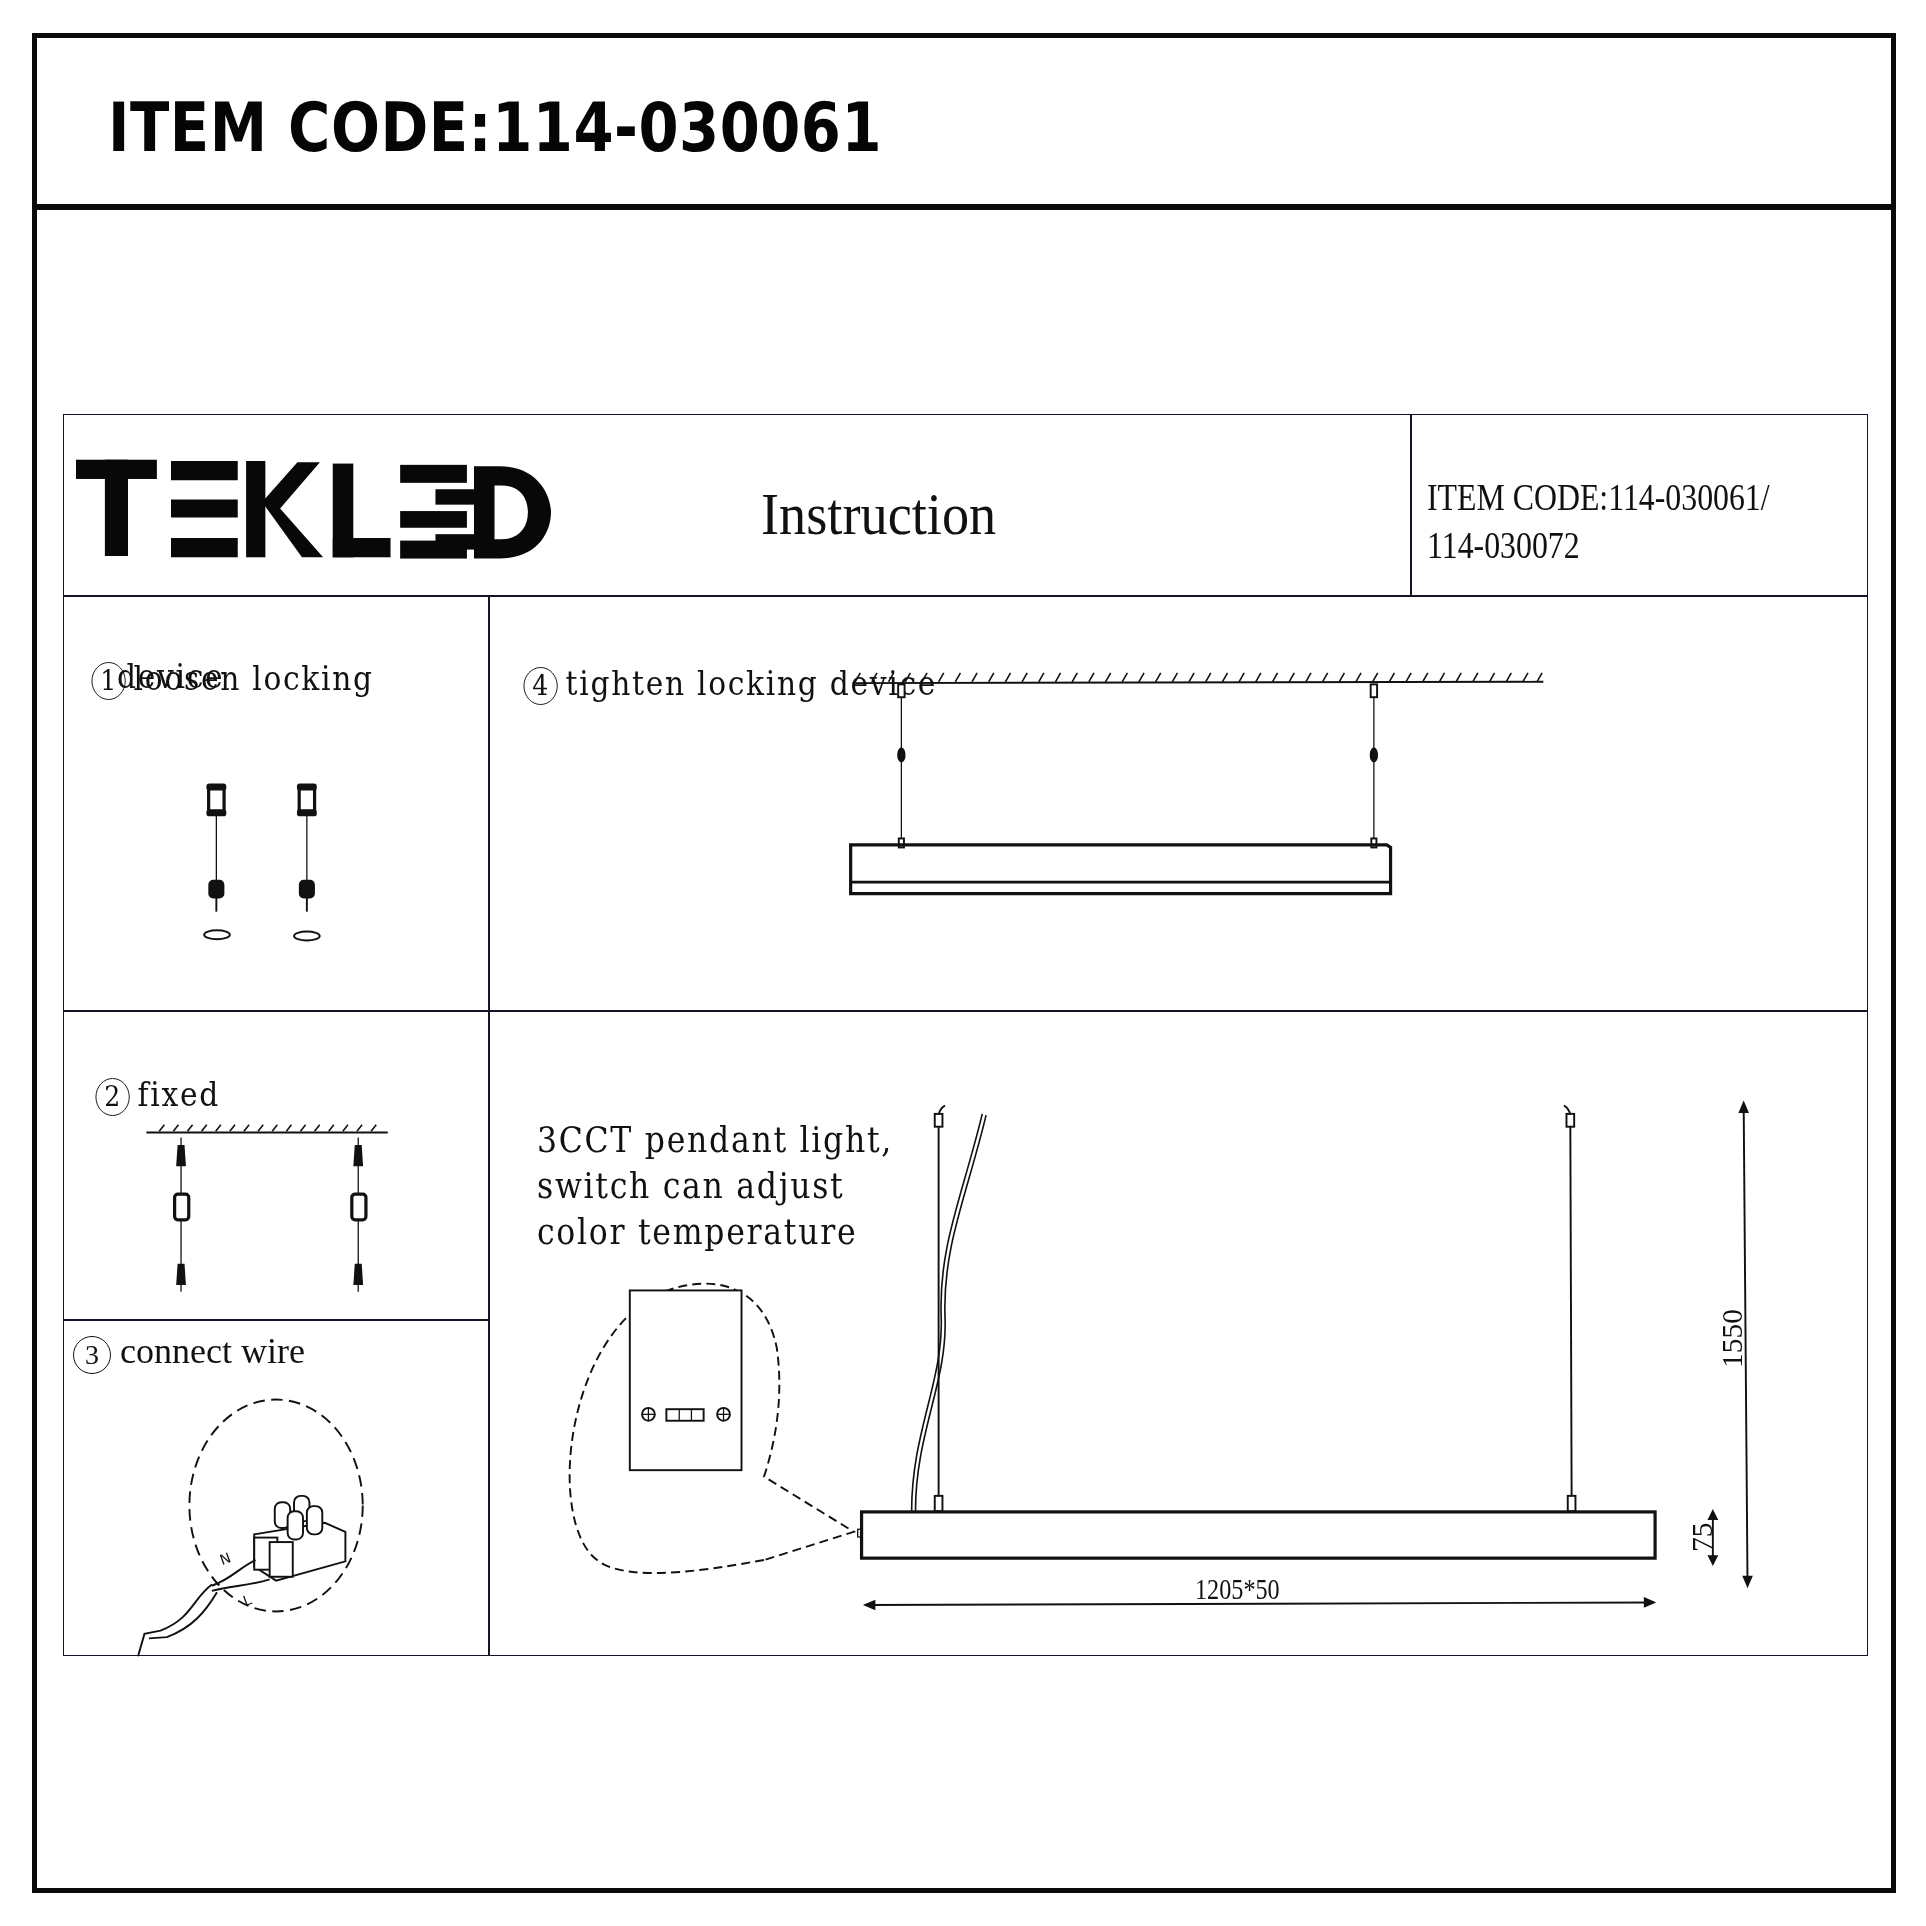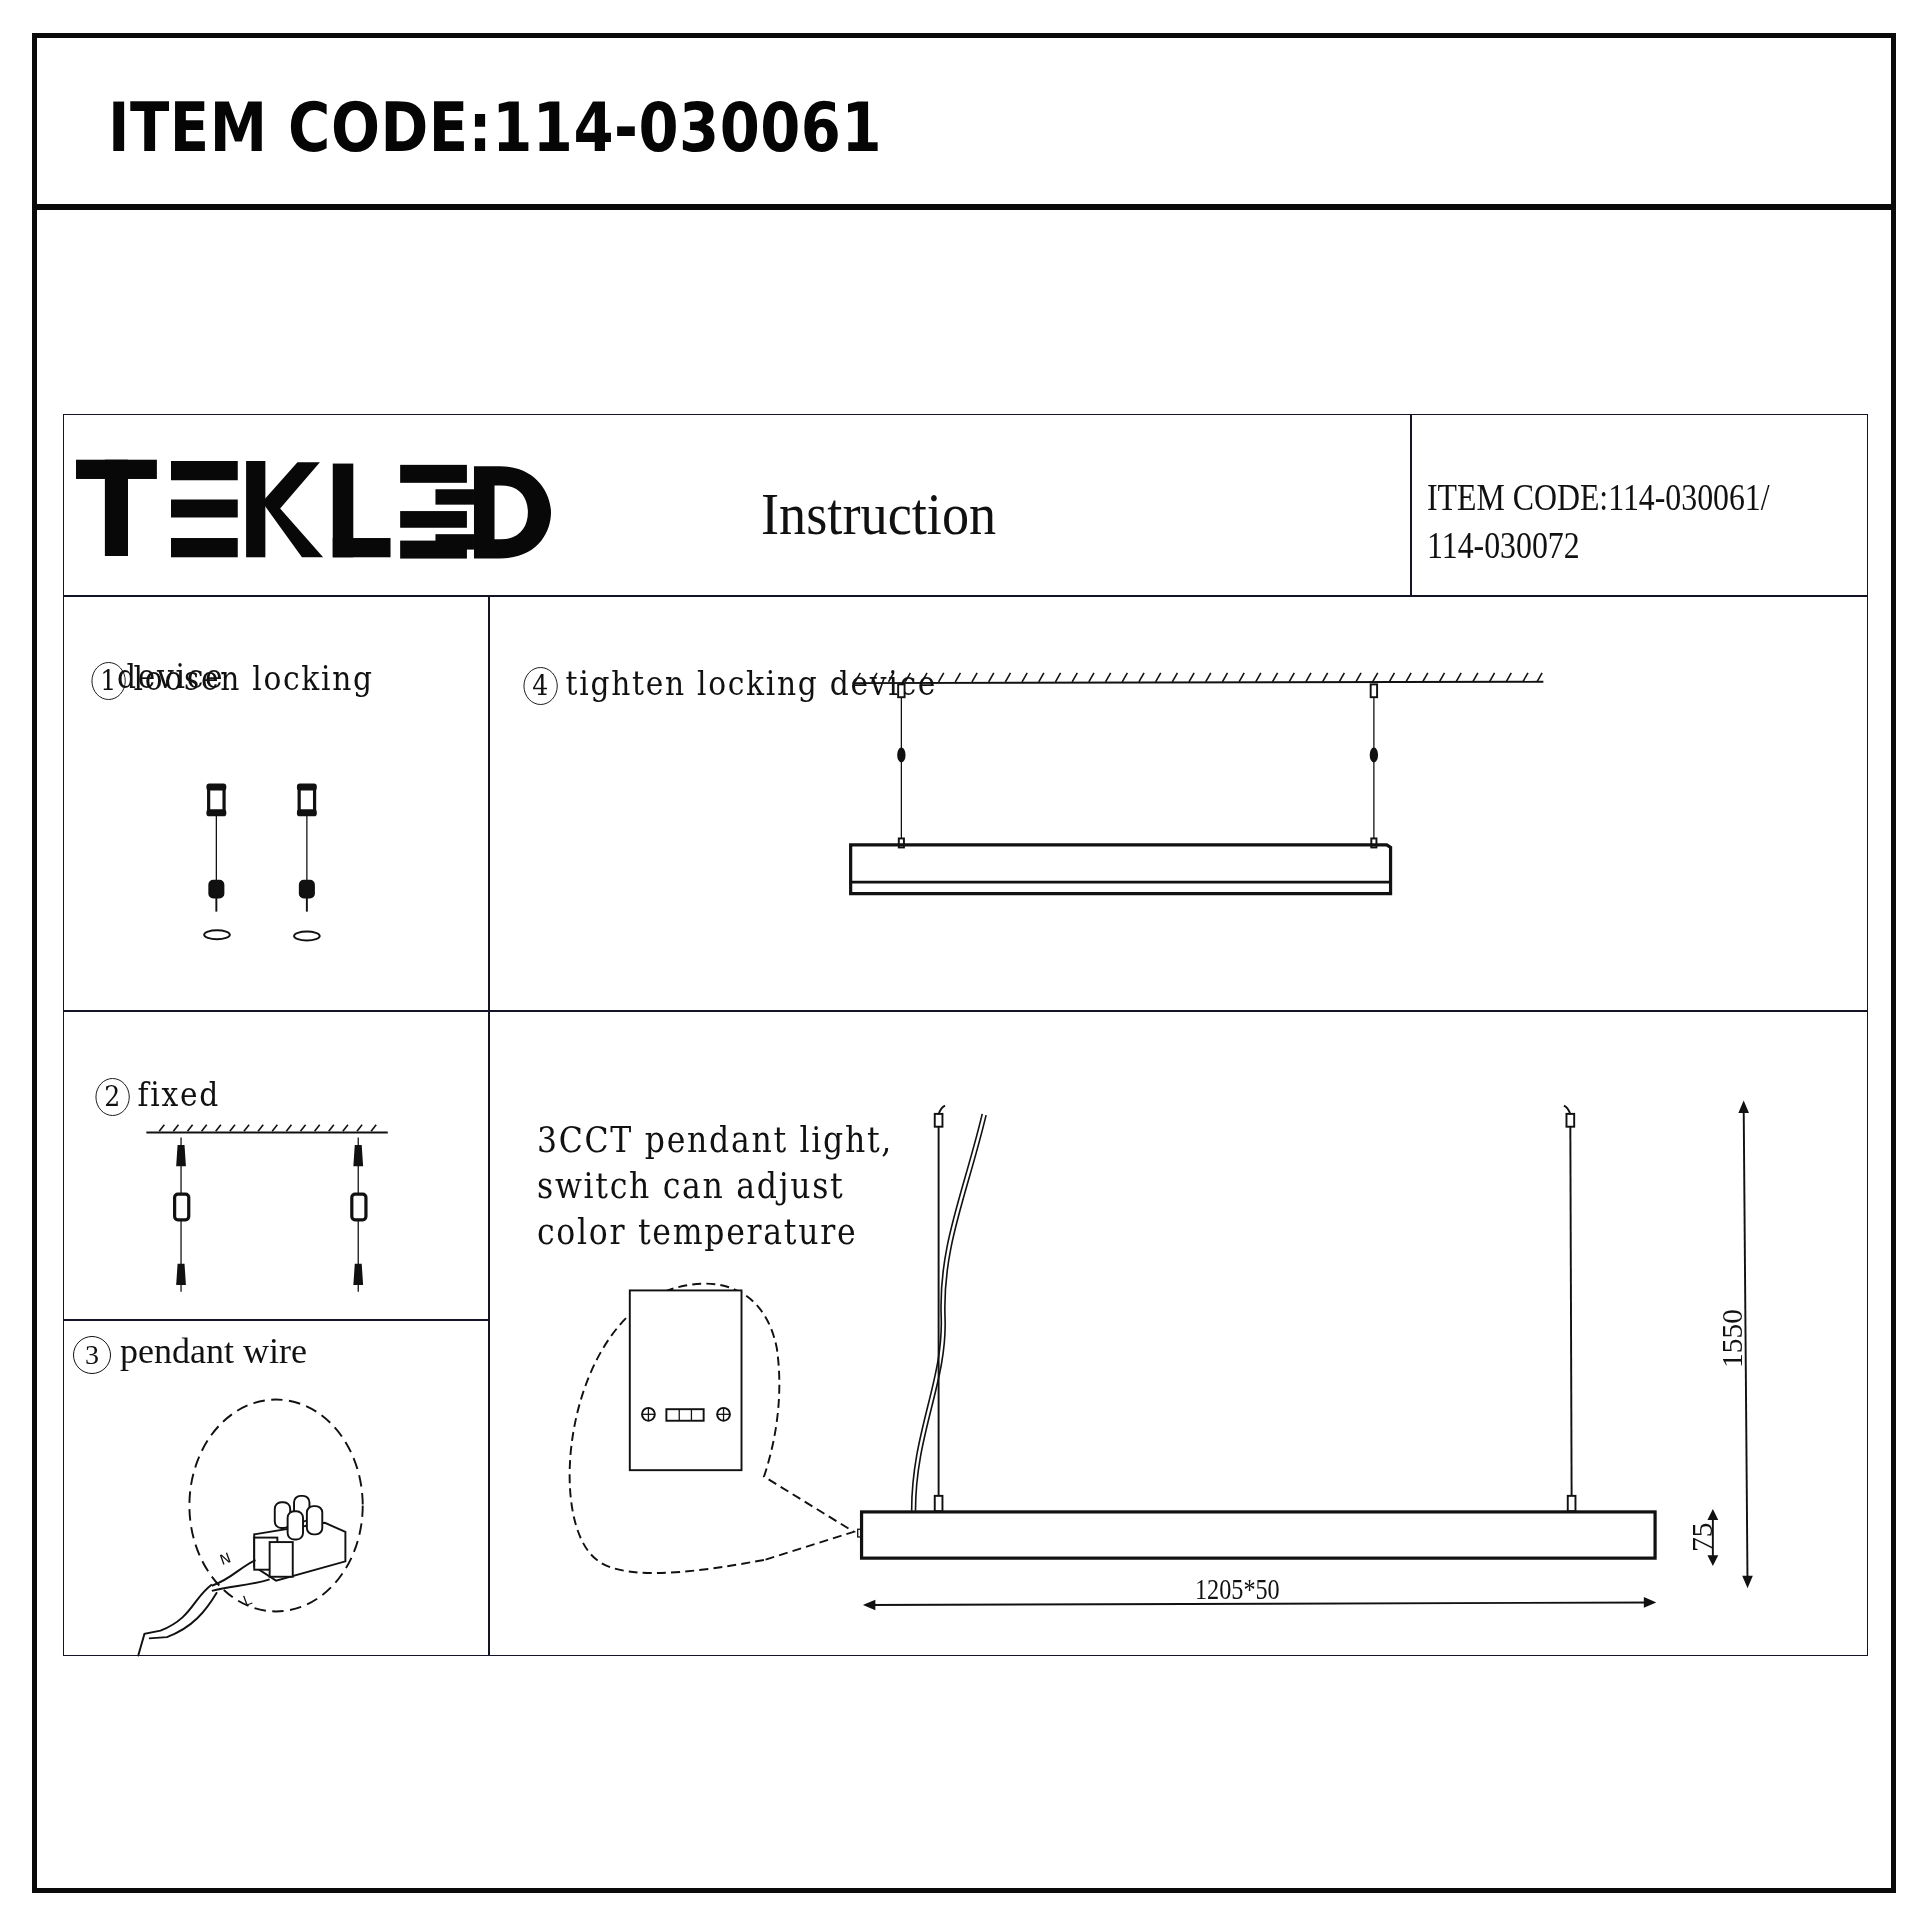--- a/index.html
+++ b/index.html
@@ -184,21 +184,21 @@
     <g>
       <line x1="558" y1="1772" x2="558" y2="2012" stroke-width="2"></line>
       <polygon points="554,1785 562,1785 564,1815 552,1815"></polygon>
       <rect x="548" y="1860" width="22" height="40" rx="5" fill="#fff" stroke-width="5"></rect>
       <polygon points="554,1970 562,1970 564,2000 552,2000"></polygon>
     </g>
   </g>
 </svg>
 
 <div class="step3-label" style="left:73px; top:1330px;">
-  <span class="step-num" style="font-family:'Liberation Serif', serif;">3</span><span>pendant wire</span>
+  <span class="step-num" style="font-family:'Liberation Serif', serif;">3</span><span>connect wire</span>
 </div>
 <svg class="drawing" width="1926" height="1926" viewBox="0 0 3000 3000">
   <g stroke="#111" fill="none" stroke-width="3">
     <ellipse cx="430" cy="2345" rx="135" ry="165" stroke-dasharray="18 10"></ellipse>
     <g>
       <path d="M396,2390 L396,2440 L430,2462 L538,2432 L538,2386 L506,2372 Z" fill="#fff"></path>
       <rect x="396" y="2395" width="36" height="50" fill="#fff"></rect>
       <rect x="420" y="2402" width="36" height="54" fill="#fff"></rect>
       <rect x="428" y="2340" width="24" height="40" rx="10" fill="#fff"></rect>
       <rect x="458" y="2330" width="24" height="40" rx="10" fill="#fff"></rect>

